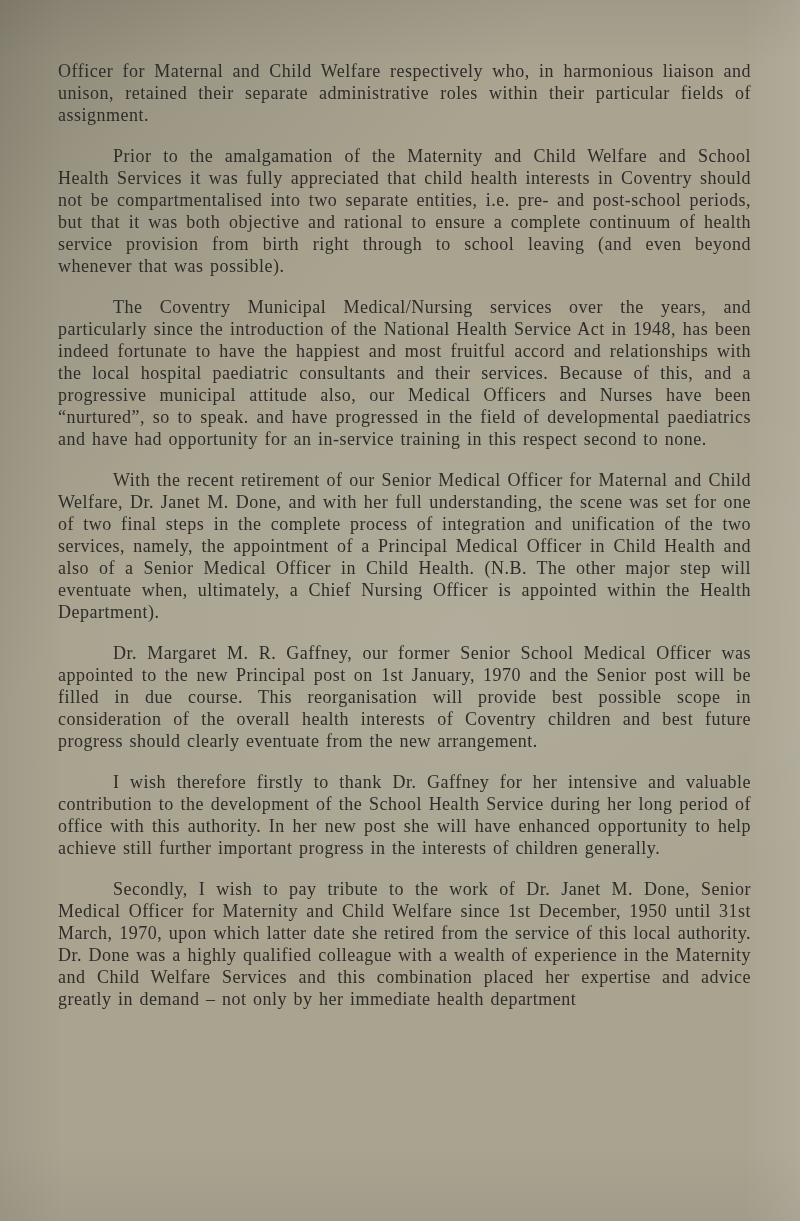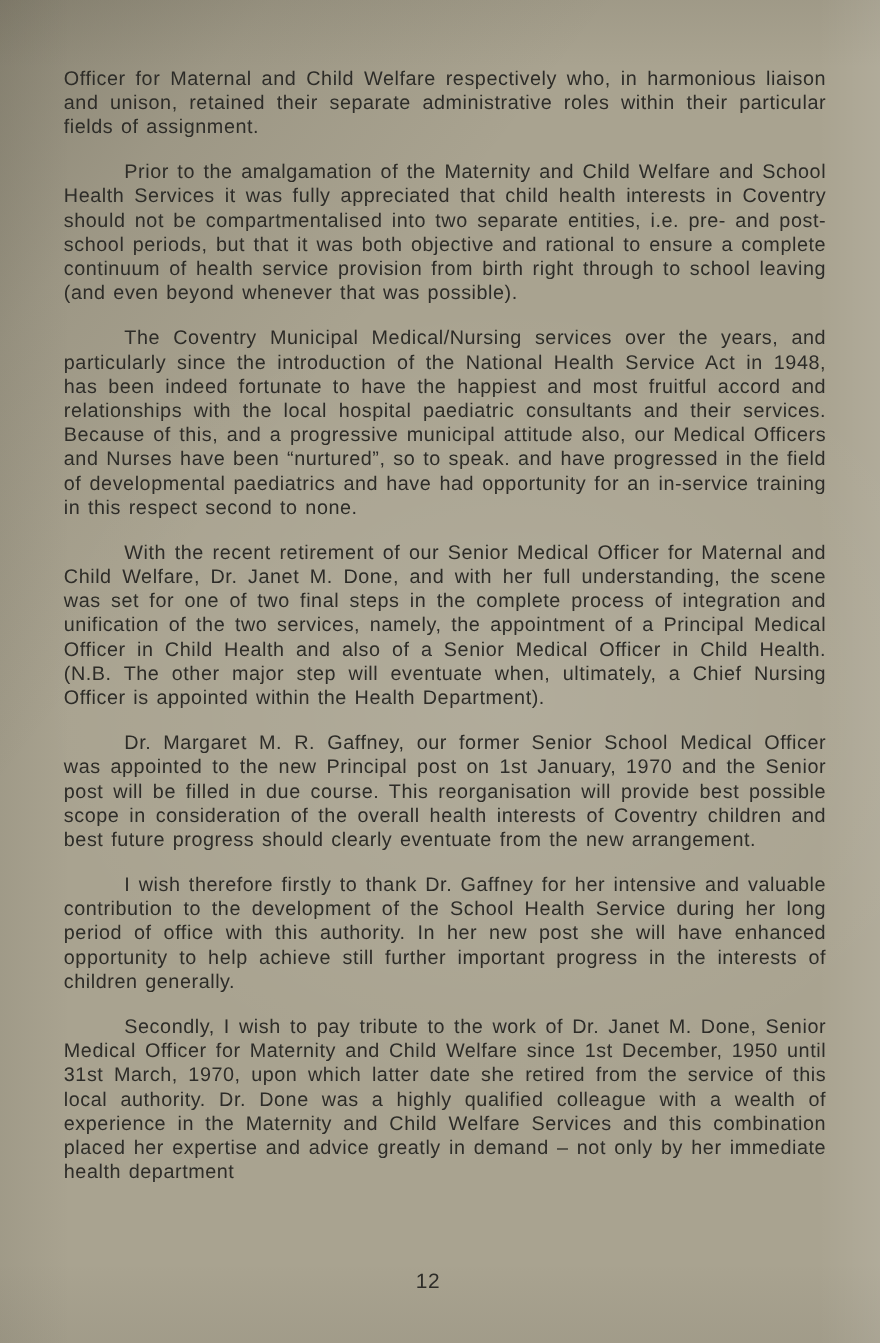--- a/index.html
+++ b/index.html
@@ -12,21 +12,21 @@
     width: 800px;
     height: 1221px;
     margin: 0 auto;
     overflow: hidden;
     background:
       radial-gradient(ellipse 620px 520px at 58% 52%, rgba(255,255,255,0.10), rgba(255,255,255,0) 70%),
       linear-gradient(128deg, rgba(48,45,34,0.26) 0%, rgba(48,45,34,0.10) 14%, rgba(48,45,34,0.0) 32%),
       linear-gradient(90deg, rgba(40,38,30,0.07) 0%, rgba(0,0,0,0) 8%, rgba(0,0,0,0) 93%, rgba(255,255,255,0.09) 100%),
       linear-gradient(0deg, rgba(40,38,30,0.06) 0%, rgba(0,0,0,0) 6%, rgba(0,0,0,0) 95%, rgba(48,45,34,0.08) 100%),
       var(--paper, #a9a390);
-    font-family: Liberation Sans, sans-serif;
+    font-family: Liberation Serif, serif;
     color: var(--ink, #2d2c28);
   }
   .text-block {
     position: absolute;
     left: 58px;
     top: 60px;
     width: 693px;
   }
   .text-block p {
     margin: 0 0 17px 0;
@@ -57,14 +57,13 @@
 <div class="page">
   <div class="text-block">
       <p>Officer for Maternal and Child Welfare respectively who, in harmonious liaison and unison, retained their separate administrative roles within their particular fields of assignment.</p>
       <p class="indent">Prior to the amalgamation of the Maternity and Child Welfare and School Health Services it was fully appreciated that child health interests in Coventry should not be compartmentalised into two separate entities, i.e. pre- and post-school periods, but that it was both objective and rational to ensure a complete continuum of health service provision from birth right through to school leaving (and even beyond whenever that was possible).</p>
       <p class="indent">The Coventry Municipal Medical/Nursing services over the years, and particularly since the introduction of the National Health Service Act in 1948, has been indeed fortunate to have the happiest and most fruitful accord and relationships with the local hospital paediatric consultants and their services. Because of this, and a progressive municipal attitude also, our Medical Officers and Nurses have been “nurtured”, so to speak. and have progressed in the field of developmental paediatrics and have had opportunity for an in-service training in this respect second to none.</p>
       <p class="indent">With the recent retirement of our Senior Medical Officer for Maternal and Child Welfare, Dr. Janet M. Done, and with her full understanding, the scene was set for one of two final steps in the complete process of integration and unification of the two services, namely, the appointment of a Principal Medical Officer in Child Health and also of a Senior Medical Officer in Child Health. (N.B. The other major step will eventuate when, ultimately, a Chief Nursing Officer is appointed within the Health Department).</p>
       <p class="indent">Dr. Margaret M. R. Gaffney, our former Senior School Medical Officer was appointed to the new Principal post on 1st January, 1970 and the Senior post will be filled in due course. This reorganisation will provide best possible scope in consideration of the overall health interests of Coventry children and best future progress should clearly eventuate from the new arrangement.</p>
       <p class="indent">I wish therefore firstly to thank Dr. Gaffney for her intensive and valuable contribution to the development of the School Health Service during her long period of office with this authority. In her new post she will have enhanced opportunity to help achieve still further important progress in the interests of children generally.</p>
       <p class="indent">Secondly, I wish to pay tribute to the work of Dr. Janet M. Done, Senior Medical Officer for Maternity and Child Welfare since 1st December, 1950 until 31st March, 1970, upon which latter date she retired from the service of this local authority. Dr. Done was a highly qualified colleague with a wealth of experience in the Maternity and Child Welfare Services and this combination placed her expertise and advice greatly in demand – not only by her immediate health department</p>
     </div>
-  <div class="page-number">12</div>
 </div>
 
 </body></html>

